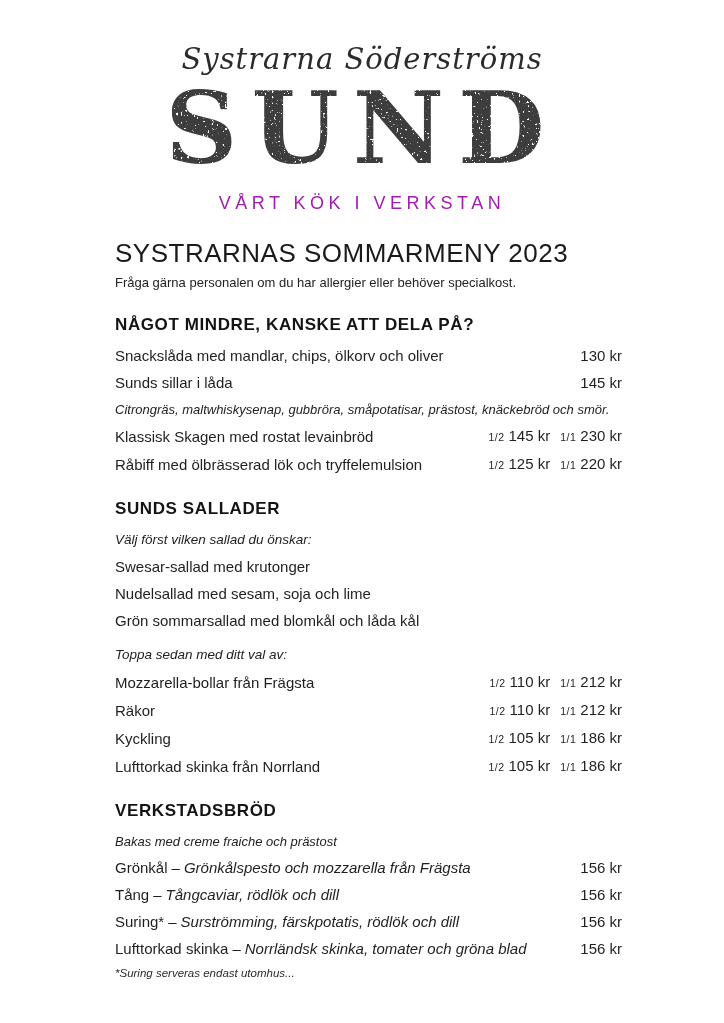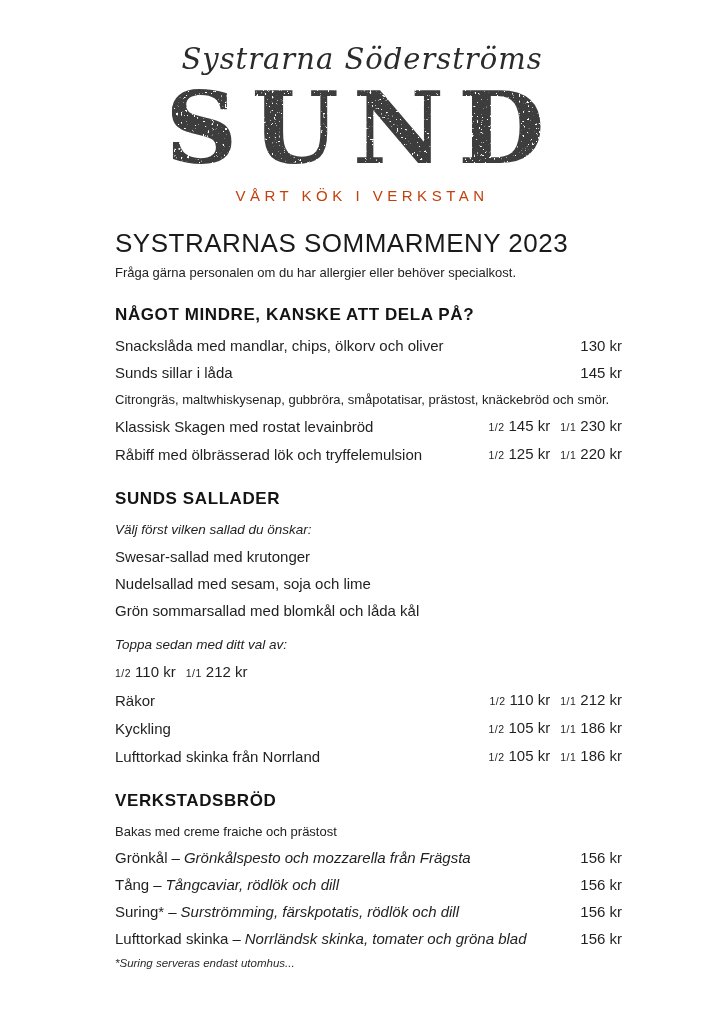--- a/index.html
+++ b/index.html
@@ -13,24 +13,24 @@
   .logo-script {
     font-family: "DejaVu Serif", serif;
     font-style: italic;
     font-size: 29px;
     color: #2b2b2b;
     letter-spacing: 1px;
     line-height: 1.2;
   }
   .logo-sund-svg { display: block; margin: 0 auto; }
   .logo-tagline {
-    font-size: 15px;
+    font-size: 18px;
     letter-spacing: 4.5px;
-    color: #c2410c;
-    margin-top: 6px;
+    color: #a21caf;
+    margin-top: 12px;
   }
 
   
   main { padding: 0 102px 0 115px; }
 
   h1.menu-title {
     font-size: 26px;
     font-weight: normal;
     letter-spacing: 0.5px;
     color: #1a1a1a;
@@ -62,20 +62,21 @@
     white-space: nowrap;
   }
   .row .item-name { white-space: normal; }
   .price { white-space: nowrap; }
 
   .sizes { white-space: nowrap; }
   .frac { font-size: 10.5px; letter-spacing: 0.5px; margin-right: 4px; }
   .half-price { margin-right: 10px; }
 
   .desc-note {
+    font-style: italic;
     font-size: 13px;
     line-height: 17px;
     margin-bottom: 9px;
     color: #222;
   }
   .intro-note {
     font-style: italic;
     font-size: 13.5px;
     line-height: 18px;
     margin-bottom: 9px;
@@ -155,20 +156,21 @@
 
       <p class="intro-note">Välj först vilken sallad du önskar:</p>
 
       <p class="plain-line">Swesar-sallad med krutonger</p>
       <p class="plain-line">Nudelsallad med sesam, soja och lime</p>
       <p class="plain-line">Grön sommarsallad med blomkål och låda kål</p>
 
       <p class="intro-note" style="margin-top:16px;">Toppa sedan med ditt val av:</p>
 
       <div class="row">
+        <span class="item-name">Mozzarella-bollar från Frägsta</span>
         <span class="sizes">
           <span class="frac">1/2</span><span class="half-price">110 kr</span><span class="frac">1/1</span><span>212 kr</span>
         </span>
       </div>
 
       <div class="row">
         <span class="item-name">Räkor</span>
         <span class="sizes">
           <span class="frac">1/2</span><span class="half-price">110 kr</span><span class="frac">1/1</span><span>212 kr</span>
         </span>

